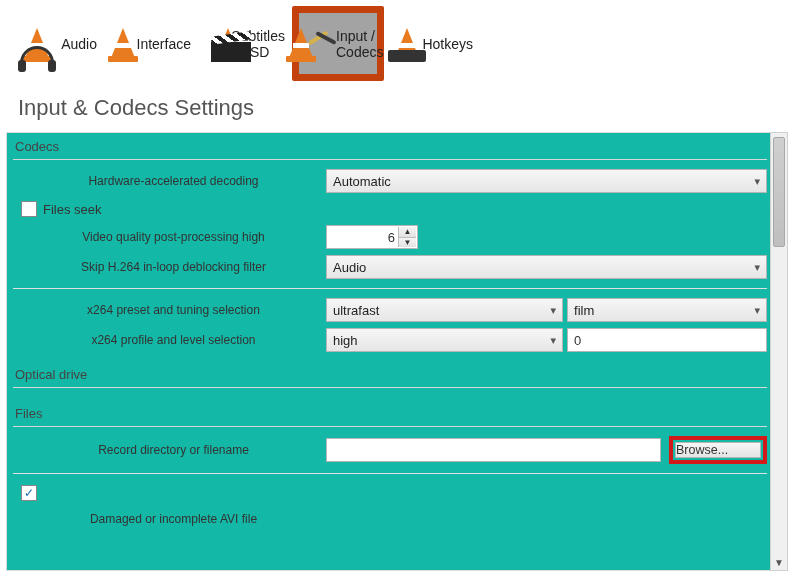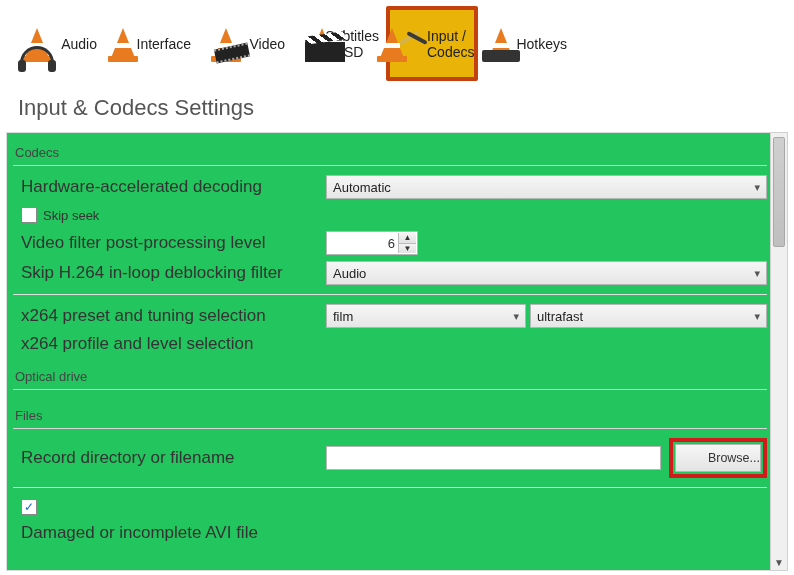--- a/index.html
+++ b/index.html
@@ -27,39 +27,39 @@
     width: 92px;
     height: 75px;
     padding: 4px 2px 4px 2px;
     font-size: 14px;
     color: #222;
     cursor: pointer;
     border: 3px solid transparent;
     border-radius: 2px;
   }
   .tool-tab.active {
-    background: #eab308;
-    border: 4px solid #c2410c;
+    background: #a3a3a3;
+    border: 7px solid #c2410c;
     gap: 35px;
   }
   .tool-tab svg, .tool-tab .iconbox { margin-bottom: 4px; }
   .page-title {
     font-size: 22px;
     color: #555;
     padding: 14px 0 19px 12px;
     border-bottom: 1px solid #ccc;
     margin: 0 10px 0 6px;
   }
   .scroll-area {
     position: absolute;
     left: 6px; right: 6px;
     top: 132px; bottom: 4px;
     border: 1px solid #dcdcdc;
-    background: #22c55e;
-    padding: 10px 6px 6px 6px;
+    background: #14b8a6;
+    padding: 4px 6px 6px 6px;
     overflow: hidden;
   }
   .scrollbar {
     position: absolute;
     right: 6px;
     top: 132px;
     bottom: 4px;
     width: 18px;
     background: #f0f0f0;
     border: 1px solid #d0d0d0;
@@ -89,21 +89,21 @@
     padding: 2px 0 2px 2px;
   }
   .hr { border-top: 1px solid #d8d8d8; margin: 3px 0 6px 0; }
   .sub-hr { border-top: 1px solid #e0e0e0; margin: 6px 0 6px 0; }
   .row {
     display: flex;
     align-items: center;
     padding: 3px 0 3px 8px;
     min-height: 26px;
   }
-  .label-col { width: 305px; font-size: 17px; color: #333; }
+  .label-col { width: 305px; font-size: 12px; color: #333; text-align: center; }
   .ctrl-col { flex: 1; display:flex; gap:4px;align-items:center; }
   .combo {
     flex: 1;
     height: 24px;
     background: linear-gradient(#f6f6f6,#e6e6e6);
     border: 1px solid #b5b5b5;
     display: flex;
     align-items: center;
     padding: 0 6px;
     position: relative;
@@ -152,24 +152,24 @@
   .spinbuttons div:first-child { border-bottom:1px solid #bcbcbc; }
   .checkbox {
     width: 16px; height: 16px;
     border: 1px solid #888;
     background: #fff;
     margin-right: 6px;
     display:inline-flex; align-items:center; justify-content:center;
     font-size:12px; color:#1a6fb0;
   }
   .browse-btn {
-    width: 86px; height: 28px;
+    width: 86px; height: 16px;
     background: linear-gradient(#f6f6f6,#e4e4e4);
     border: 1px solid #b5b5b5;
-    display:flex; align-items:center; justify-content:flex-end;
+    display:flex; align-items:center; justify-content:flex-start;
     font-size: 12.5px;
   }
   .highlight-browse {
     padding:2px;
     border:4px solid #d21a1a;
     margin-left:4px;
   }
   
   .cone { position:relative; width:38px; height:40px; }
   .cone .body {
@@ -239,29 +239,20 @@
   </div>
   <div class="tool-tab">
     <div class="iconbox cone">
       <div class="body"></div>
         <div class="stripe"></div>
         <div class="base"></div>
     </div>
     <span>Interface</span>
   </div>
   <div class="tool-tab">
-    <div class="iconbox cone" style="width:52px">
-      <div class="body"></div>
-        <div class="stripe"></div>
-        <div class="base"></div>
-      <div class="filmstrip"></div>
-    </div>
-    <span>Video</span>
-  </div>
-  <div class="tool-tab">
     <div class="iconbox" style="position:relative;width:56px;height:40px">
       <div class="cone" style="position:absolute;left:6px;top:0">
         <div class="body"></div>
           <div class="stripe"></div>
           <div class="base"></div>
       </div>
       <div class="clapper"></div>
     </div>
     <span>Subtitles / OSD</span>
   </div>
@@ -298,25 +289,25 @@
       <div class="label-col">Hardware-accelerated decoding</div>
       <div class="ctrl-col">
         <div class="combo">
             <span>Automatic</span>
           </div>
       </div>
     </div>
 
     <div class="row">
       <div class="checkbox"></div>
-      <span>Skip seek</span>
-    </div>
-
-    <div class="row">
-      <div class="label-col">Video filter post-processing level</div>
+      <span>Files seek</span>
+    </div>
+
+    <div class="row">
+      <div class="label-col">Video quality post-processing high</div>
       <div class="ctrl-col">
         <div class="spinbox">
           <span>6</span>
           <div class="spinbuttons">
             <div>▲</div>
             <div>▼</div>
           </div>
         </div>
       </div>
     </div>
@@ -328,31 +319,39 @@
             <span>Audio</span>
           </div>
       </div>
     </div>
 
     <div class="sub-hr"></div>
 
     <div class="row">
       <div class="label-col">x264 preset and tuning selection</div>
       <div class="ctrl-col">
+        <div class="combo" style="flex:1.2">
+            <span>ultrafast</span>
+          </div>
         <div class="combo">
             <span>film</span>
           </div>
+      </div>
+    </div>
+
+    <div class="row">
+      <div class="label-col">x264 profile and level selection</div>
+      <div class="ctrl-col">
         <div class="combo" style="flex:1.2">
-            <span>ultrafast</span>
-          </div>
-      </div>
-    </div>
-
-    <div class="row">
-      <div class="label-col">x264 profile and level selection</div>
+            <span>high</span>
+          </div>
+        <div class="textinput">
+            <span>0</span>
+          </div>
+      </div>
     </div>
 
     <div style="height:10px"></div>
     <div class="group-title">Optical drive</div>
     <div class="hr"></div>
 
 
     <div style="height:10px"></div>
     <div class="group-title">Files</div>
     <div class="hr"></div>

